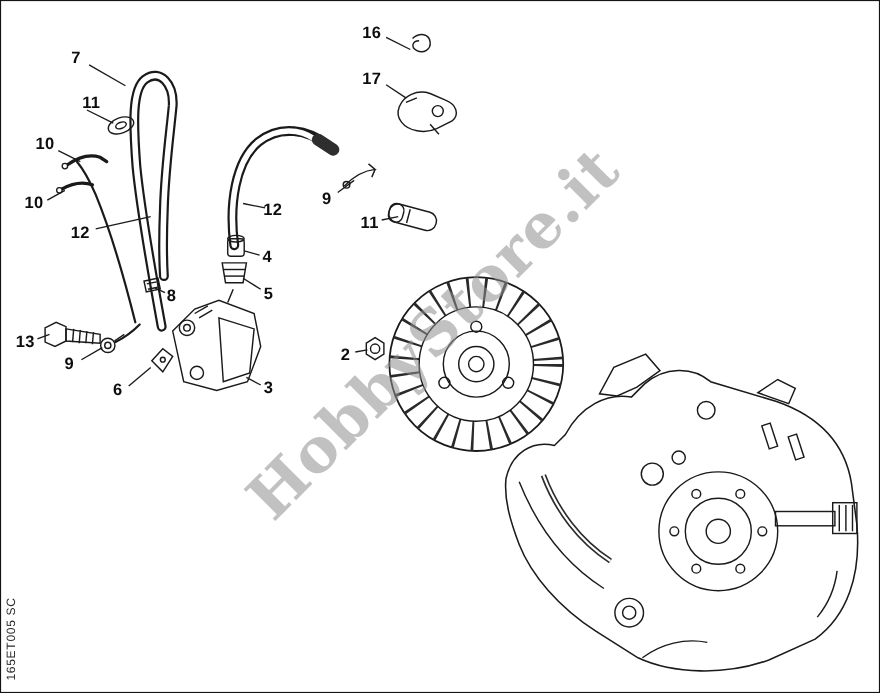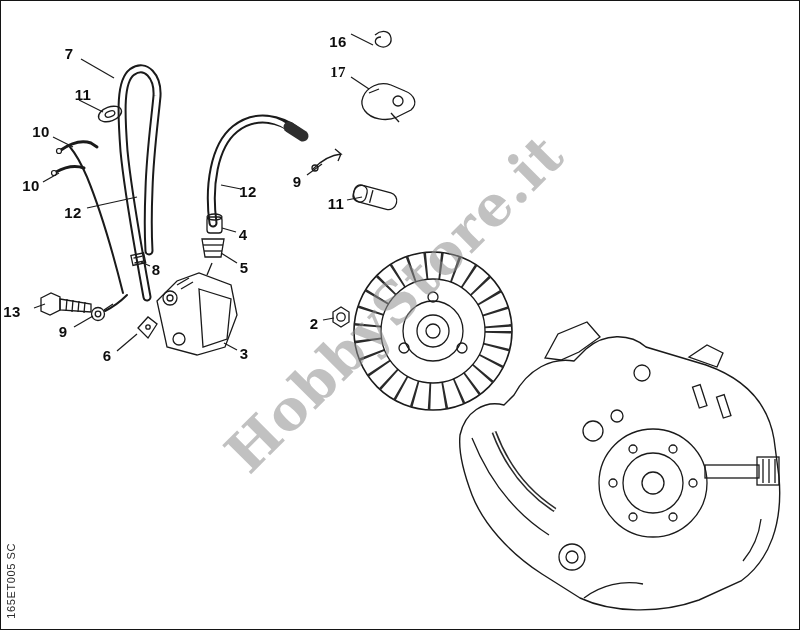--- a/index.html
+++ b/index.html
@@ -203,33 +203,33 @@
       <line x1="149" y1="265" x2="140" y2="261" class="leader"></line>
       <line x1="33" y1="307" x2="44" y2="303" class="leader"></line>
       <line x1="73" y1="326" x2="92" y2="315" class="leader"></line>
       <line x1="322" y1="319" x2="333" y2="317" class="leader"></line>
       <line x1="116" y1="350" x2="136" y2="333" class="leader"></line>
       <line x1="236" y1="349" x2="223" y2="342" class="leader"></line>
     </svg>
 
   <div id="callout-layer">
       <div class="callout" style="left: 68px; top: 52px;">7</div>
-      <div class="callout" style="left: 337px; top: 40px; text-align: center;">16</div>
-      <div class="callout" style="left: 337px; top: 71px; font-family: Liberation Serif, serif;">17</div>
+      <div class="callout" style="left: 337px; top: 29px; text-align: center;">16</div>
+      <div class="callout" style="left: 337px; top: 71px;">17</div>
       <div class="callout" style="left: 82px; top: 93px;">11</div>
       <div class="callout" style="left: 40px; top: 130px;">10</div>
       <div class="callout" style="left: 30px; top: 184px;">10</div>
       <div class="callout" style="left: 72px; top: 211px;">12</div>
       <div class="callout" style="left: 247px; top: 190px;">12</div>
       <div class="callout" style="left: 296px; top: 180px;">9</div>
       <div class="callout" style="left: 335px; top: 202px;">11</div>
       <div class="callout" style="left: 242px; top: 233px;">4</div>
       <div class="callout" style="left: 243px; top: 266px;">5</div>
       <div class="callout" style="left: 155px; top: 268px;">8</div>
-      <div class="callout" style="left: 11px; top: 310px; text-align: center;">13</div>
+      <div class="callout" style="left: 22px; top: 310px; text-align: center;">13</div>
       <div class="callout" style="left: 62px; top: 330px;">9</div>
       <div class="callout" style="left: 313px; top: 322px;">2</div>
       <div class="callout" style="left: 106px; top: 354px;">6</div>
       <div class="callout" style="left: 243px; top: 352px;">3</div>
     </div>
 
   <div class="doc-code">165ET005 SC</div>
 
 </div>
 

